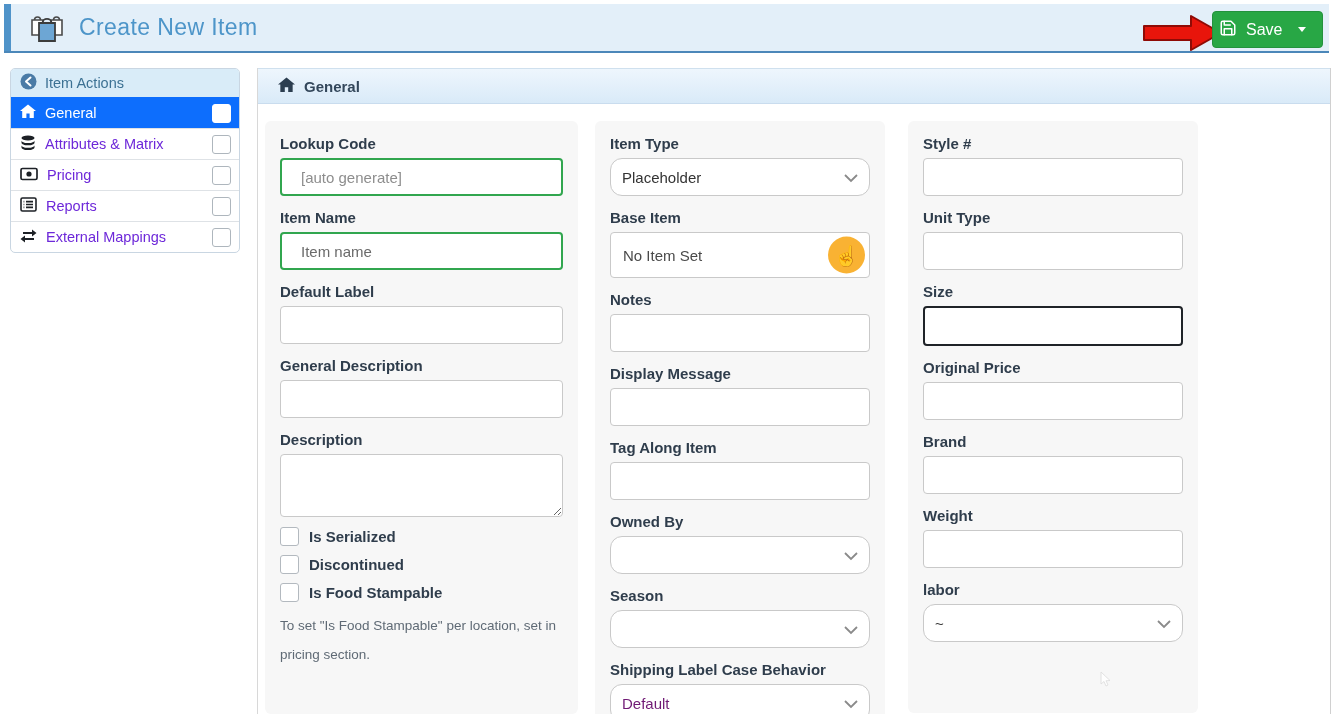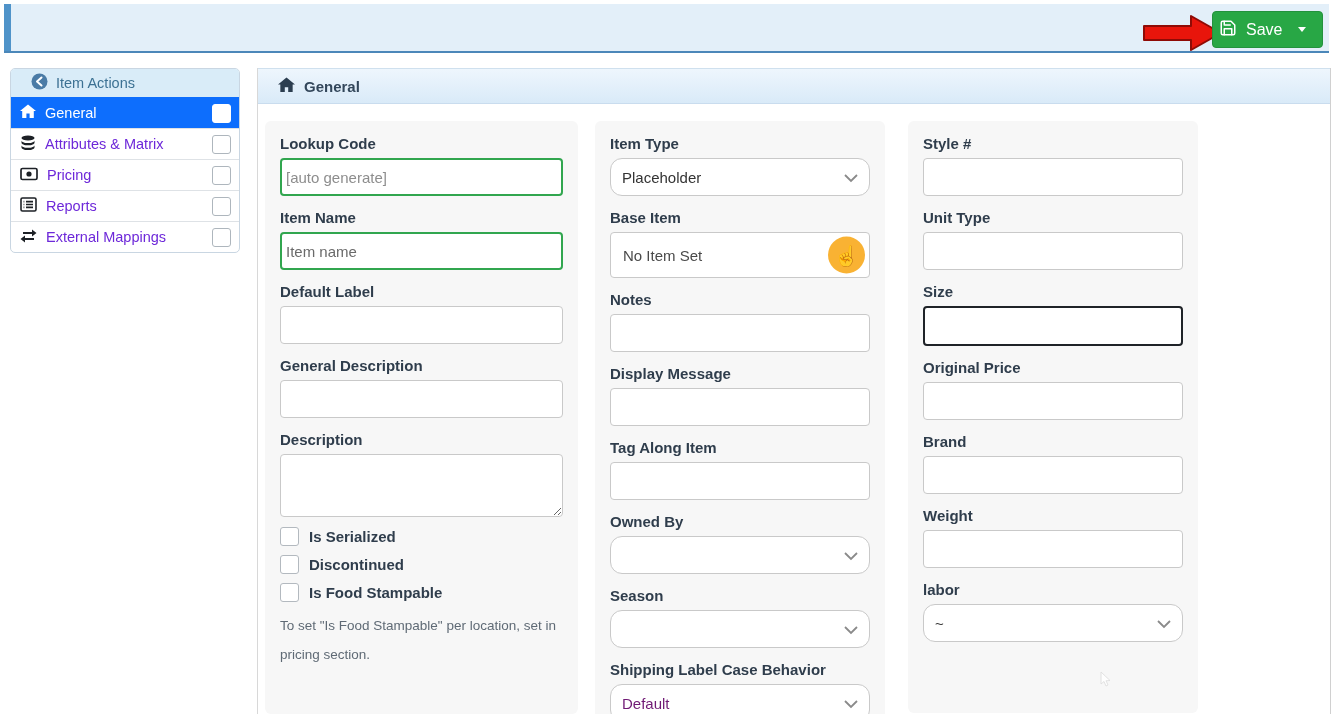--- a/index.html
+++ b/index.html
@@ -16,21 +16,21 @@
     background:#28a745; border:1px solid #23923d; border-radius:4px; color:#fff;
     display:flex; align-items:center; gap:9px; font-size:16px; cursor:pointer; box-sizing:border-box; }
   .caret-down { width:0; height:0; border-left:4px solid transparent; border-right:4px solid transparent;
     border-top:5px solid #fff; margin-left:7px; }
   .red-arrow { position:absolute; left:1139px; top:10px; }
 
   
   .sidebar { position:absolute; left:10px; top:68px; width:230px; background:#fff;
     border:1px solid #c9d6e2; border-radius:5px; overflow:hidden; box-sizing:border-box; }
   .sidebar-header { height:28px; background:#d9ecf8; display:flex; align-items:center; gap:8px;
-    padding:0 20px; color:#3c7193; font-size:14.5px; }
+    padding:0 9px; color:#3c7193; font-size:14.5px; }
   .side-item { height:30px; display:flex; align-items:center; gap:9px; padding:0 9px;
     border-top:1px solid #dee2e6; font-size:14.5px; color:#6d28d9; position:relative; cursor:pointer; }
   .side-item.active { background:#0d6efd; color:#fff; border-top-color:#0d6efd; }
   .side-check { position:absolute; right:8px; width:19px; height:19px; background:#fff;
     border:1px solid #aeb6bd; border-radius:3px; box-sizing:border-box; cursor:pointer; }
   .side-item.active .side-check { border-color:#fff; }
 
   
   .panel { position:absolute; left:257px; top:68px; width:1074px; height:646px;
     border-left:1px solid #d8d8d8; border-right:1px solid #d0d0d0; background:#fff; box-sizing:border-box; }
@@ -38,21 +38,21 @@
     border-top:1px solid #cfe0ee; border-bottom:1px solid #c9dcee; display:flex; align-items:center;
     gap:9px; padding-left:20px; color:#33475b; font-weight:bold; font-size:15px; box-sizing:border-box; }
 
   .card { position:absolute; top:53px; background:#f7f7f7; border-radius:6px; padding:14px 15px; box-sizing:border-box; }
   .card1 { left:7px;  width:313px; height:593px; }
   .card2 { left:337px; width:290px; height:600px; }
   .card3 { left:650px; width:290px; height:592px; }
 
   .field-label { font-size:15px; font-weight:bold; color:#2f3d4c; margin:0 0 6px; }
   .text-input { display:block; width:100%; box-sizing:border-box; height:38px; border:1px solid #c9c9c9;
-    border-radius:4px; background:#fff; font-size:15px; padding:0 4px; color:#555; margin:0 0 13px;
+    border-radius:4px; background:#fff; font-size:15px; padding:0 19px; color:#555; margin:0 0 13px;
     outline:none; font-family:"Liberation Sans",sans-serif; }
   .text-input.green { border:2px solid #31a64f; }
   .text-input.gray-val { color:#8d8d8d; }
   .text-input.focused { border:2px solid #1f2328; height:40px; }
   .text-area { display:block; width:100%; box-sizing:border-box; height:63px; border:1px solid #c9c9c9;
     border-radius:4px; background:#fff; font-size:15px; padding:6px 11px; color:#333; margin:0 0 10px;
     outline:none; font-family:"Liberation Sans",sans-serif; }
 
   .check-row { display:flex; align-items:center; gap:10px; margin:9px 0; }
   .checkbox { width:19px; height:19px; border:1px solid #b3b9bf; border-radius:3px; background:#fff;
@@ -75,20 +75,33 @@
 
   .ghost-cursor { position:absolute; left:1100px; top:671px; opacity:.9; }
 </style>
 </head>
 <body>
 
 <div class="screen">
 
   <div class="app-header">
     <div class="accent-bar"></div>
+    <div class="header-inner">
+      <span>
+        <svg width="38" height="34" viewBox="0 0 38 34">
+          <path d="M4 11 h11 v15 h-11 z" fill="#fdfdfd" stroke="#4a4a4a" stroke-width="1.6"></path>
+          <path d="M6.5 11 c0-4 6-4 6 0" fill="none" stroke="#4a4a4a" stroke-width="1.6"></path>
+          <path d="M23 11 h11 v15 h-11 z" fill="#fdfdfd" stroke="#4a4a4a" stroke-width="1.6"></path>
+          <path d="M25.5 11 c0-4 6-4 6 0" fill="none" stroke="#4a4a4a" stroke-width="1.6"></path>
+          <path d="M11 14 h16 v18 h-16 z" fill="#6da6d4" stroke="#3c3c3c" stroke-width="1.8"></path>
+          <path d="M14.5 14 c0-5.5 9-5.5 9 0" fill="none" stroke="#3c3c3c" stroke-width="1.8"></path>
+        </svg>
+      </span>
+      <span class="app-title">Create New Item</span>
+    </div>
 
     <span class="red-arrow">
       <svg width="80" height="38" viewBox="0 0 80 38">
         <polygon points="1,12 48,12 48,2 78,19 48,36 48,26 1,26" fill="#e8150b" stroke="#8f0b06" stroke-width="2" stroke-linejoin="round"></polygon>
       </svg>
     </span>
 
     <button class="save-btn">
       <span>
         <svg width="18" height="18" viewBox="0 0 24 24" fill="none" stroke="#fff" stroke-width="2" stroke-linecap="round" stroke-linejoin="round">

